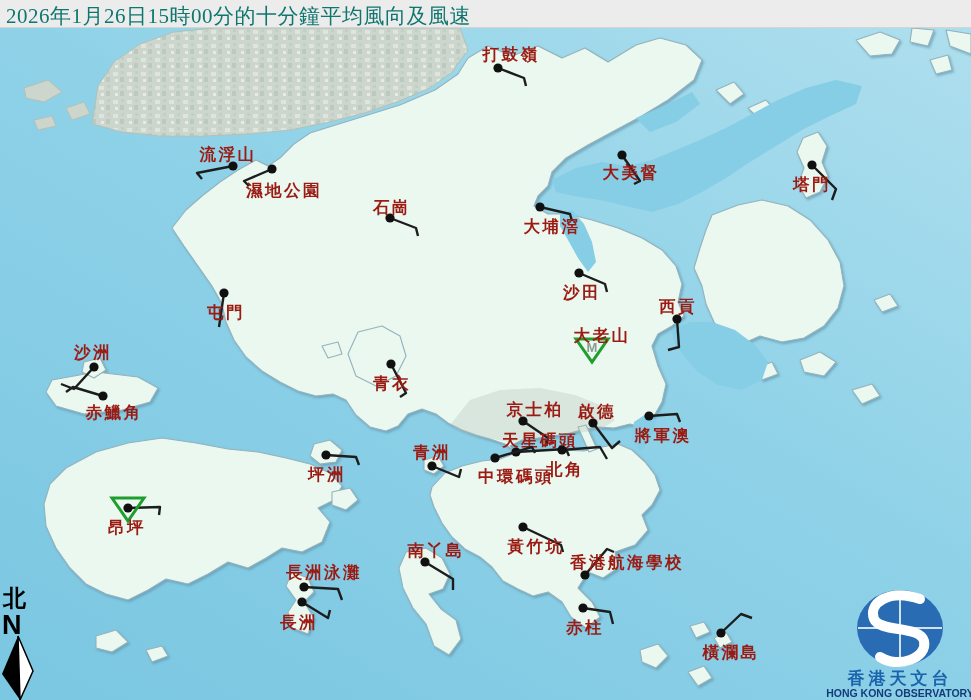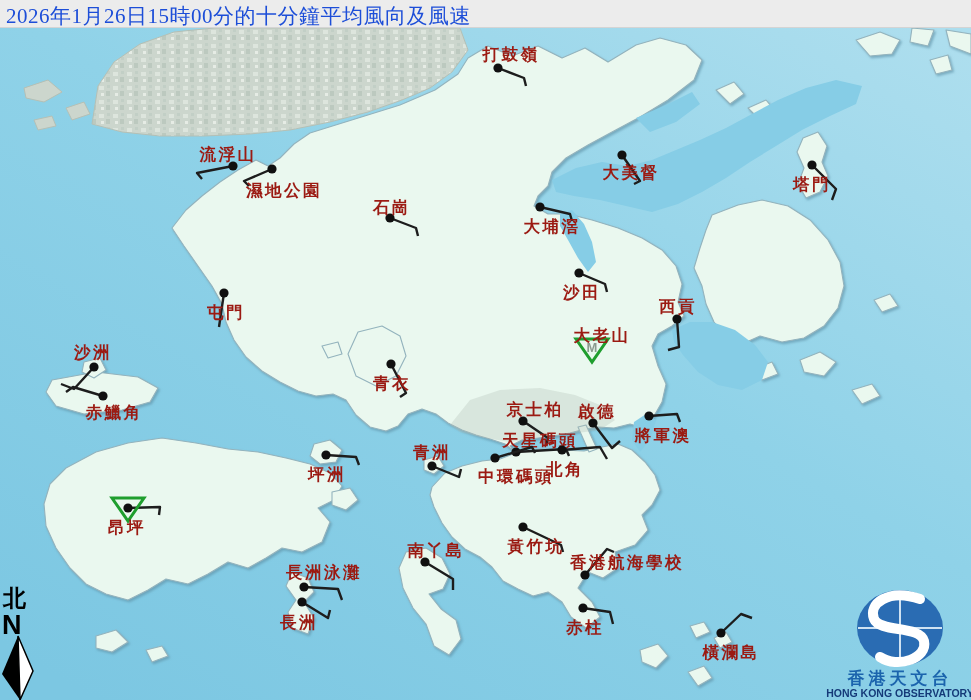--- a/index.html
+++ b/index.html
@@ -1,21 +1,21 @@
 <!DOCTYPE html>
 <html><head>
 <meta charset="utf-8">
 <style>
   html,body{margin:0;padding:0;background:#222;}
   .screen{position:relative;width:971px;height:700px;overflow:hidden;
           font-family:"Liberation Serif",serif;background:#8fd2e8;}
   .map-svg{position:absolute;left:0;top:0;}
   .title-bar{position:absolute;left:0;top:0;width:971px;height:28px;
              background:#ececec;border-bottom:1px solid #d4d4d4;box-sizing:border-box;}
-  .title-text{position:absolute;left:6px;top:2px;font-size:21px;color:#1d4ed8;
+  .title-text{position:absolute;left:6px;top:2px;font-size:21px;color:#0f766e;
               font-family:"Liberation Serif",serif;letter-spacing:0.5px;white-space:nowrap;}
   .station-label{font-family:"Liberation Serif",serif;font-weight:bold;}
   .logo-zh{font-family:"Liberation Serif",serif;font-weight:bold;}
   .logo-en{font-family:"Liberation Sans",sans-serif;font-weight:bold;}
   .north-hanzi{font-family:"Liberation Serif",serif;font-weight:bold;}
   .north-n{font-family:"Liberation Sans",sans-serif;font-weight:bold;}
 </style>
 </head>
 <body>
 

